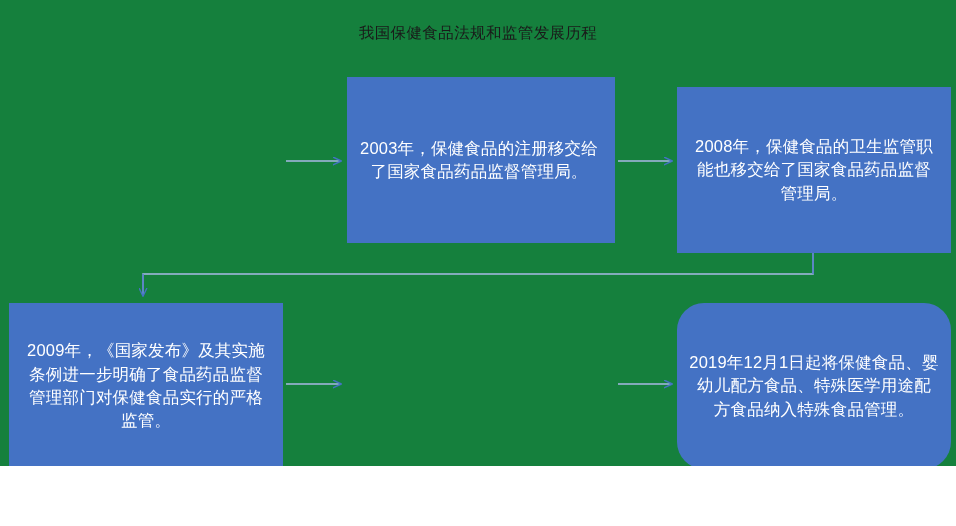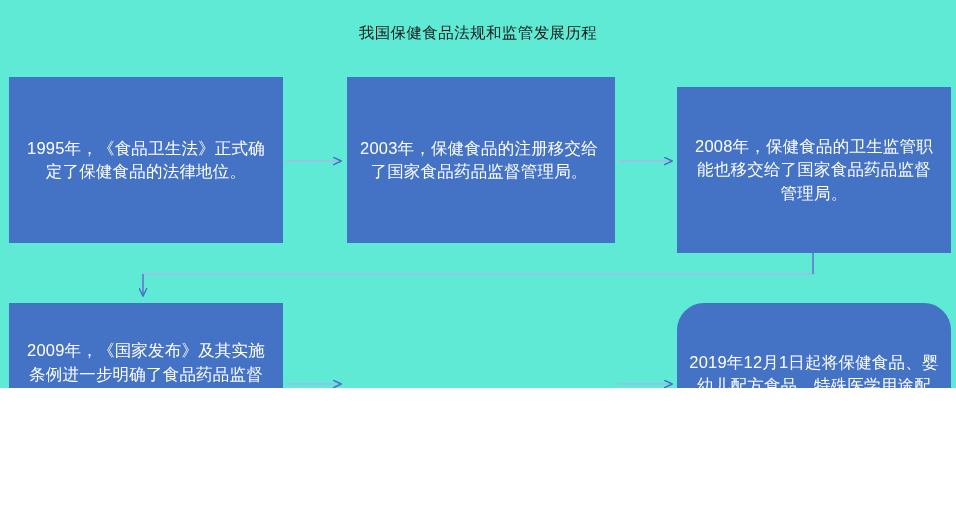--- a/index.html
+++ b/index.html
@@ -7,22 +7,22 @@
     margin: 0;
     padding: 0;
     background: #ffffff;
   }
   body {
     font-family: "Liberation Sans", "DejaVu Sans", sans-serif;
   }
   .canvas {
     position: relative;
     width: 956px;
-    height: 388px;
-    background: #5eead4;
+    height: 466px;
+    background: #15803d;
     overflow: hidden;
   }
   .chart-title {
     position: absolute;
     left: 0;
     top: 24px;
     width: 956px;
     text-align: center;
     font-size: 15.5px;
     color: #1a1a1a;
@@ -96,23 +96,20 @@
       <g>
         <line x1="286" y1="384" x2="341" y2="384" stroke="#A8B9E6" stroke-width="1.6" marker-end="url(#ah)"></line>
       </g>
 
       <g>
         <line x1="618" y1="384" x2="672" y2="384" stroke="#A8B9E6" stroke-width="1.6" marker-end="url(#ah)"></line>
       </g>
     </svg>
   </div>
 
-  <div class="node" id="node-1">
-    <span class="node-text">1995年，《食品卫生法》正式确定了保健食品的法律地位。</span>
-  </div>
 
   <div class="node" id="node-2">
     <span class="node-text">2003年，保健食品的注册移交给了国家食品药品监督管理局。</span>
   </div>
 
   <div class="node" id="node-3">
     <span class="node-text">2008年，保健食品的卫生监管职能也移交给了国家食品药品监督管理局。</span>
   </div>
 
   <div class="node" id="node-4">

